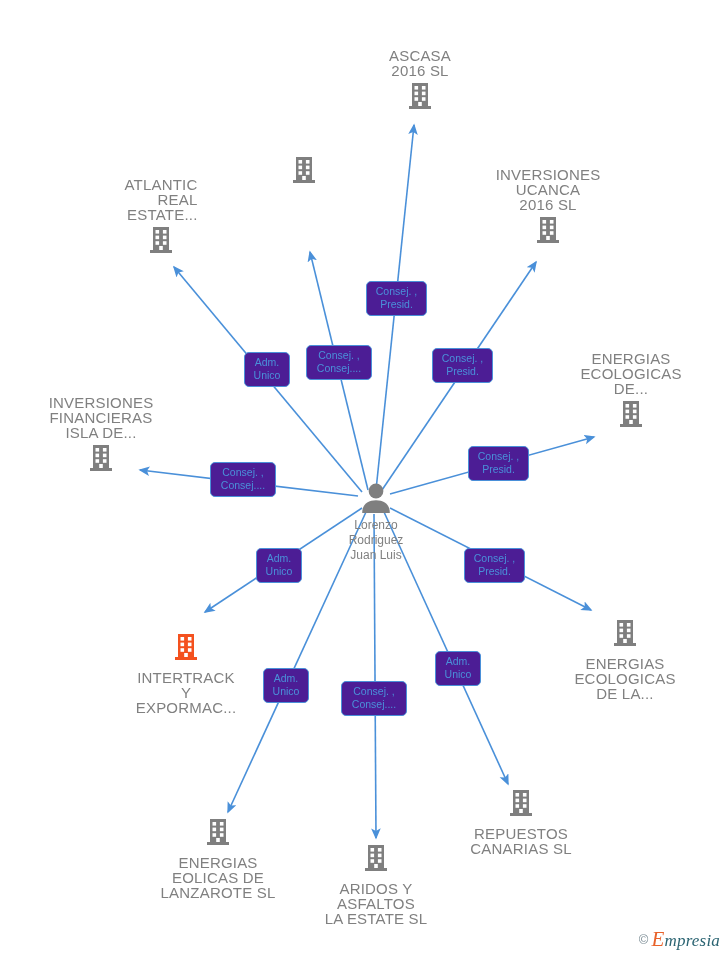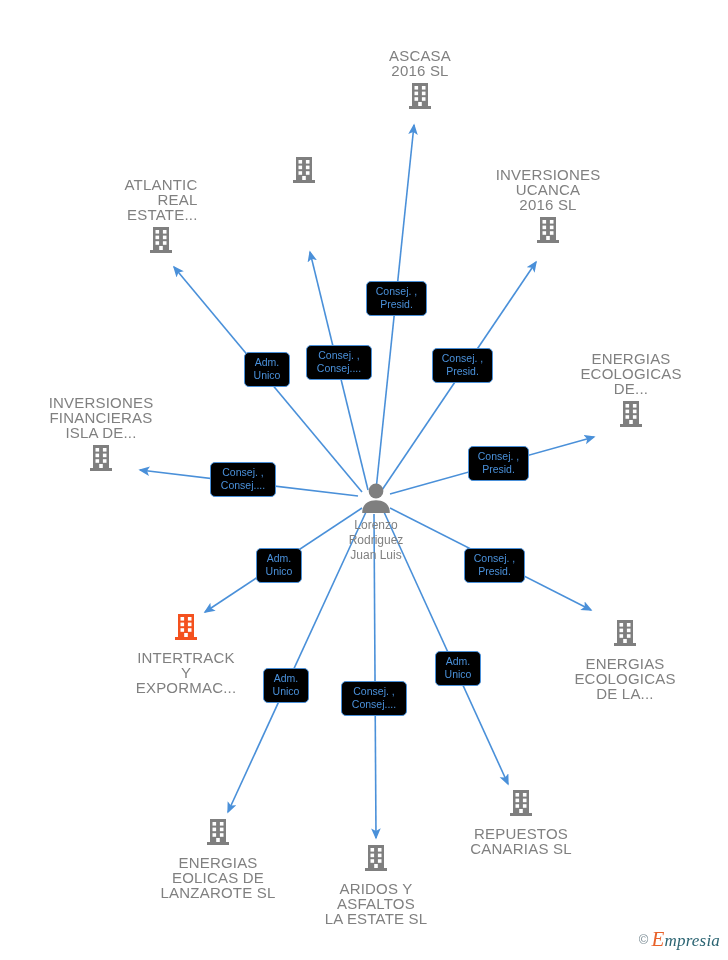--- a/index.html
+++ b/index.html
@@ -54,21 +54,21 @@
   .node-icon {
     display: block;
   }
   .node.label-above .node-label { margin-bottom: 3px; }
   .node.label-below .node-label { margin-top: 4px; }
 
   .edge-label {
     position: absolute;
     border: 1.3px solid #4a90d9;
     border-radius: 5px;
-    background: #000000;
+    background: #4c1d95;
     color: #4a90d9;
     font-size: 10.5px;
     line-height: 13px;
     padding: 3px 7px 4px 7px;
     text-align: center;
     white-space: pre-line;
     font-family: "Liberation Sans", sans-serif;
     box-sizing: border-box;
   }
   .person-label {
@@ -253,21 +253,21 @@
         <rect x="16.9" y="5" width="3.6" height="3.6" fill="#ffffff"></rect>
         <rect x="9.5" y="10.6" width="3.6" height="3.6" fill="#ffffff"></rect>
         <rect x="16.9" y="10.6" width="3.6" height="3.6" fill="#ffffff"></rect>
         <rect x="9.5" y="16.2" width="3.6" height="3.6" fill="#ffffff"></rect>
         <rect x="16.9" y="16.2" width="3.6" height="3.6" fill="#ffffff"></rect>
         <rect x="13.2" y="21" width="3.6" height="4" fill="#ffffff"></rect>
       </svg>
     </span>
   </div>
 
-  <div class="node label-below" style="left:121px; top:612px;">
+  <div class="node label-below" style="left:121px; top:632px;">
     <span class="node-icon">
       <svg width="30" height="30" viewBox="0 0 30 30" aria-hidden="true">
         <rect x="7" y="2" width="16" height="23" fill="#f4511e"></rect>
         <rect x="4" y="25" width="22" height="3" fill="#f4511e"></rect>
         <rect x="9.5" y="5" width="3.6" height="3.6" fill="#ffffff"></rect>
         <rect x="16.9" y="5" width="3.6" height="3.6" fill="#ffffff"></rect>
         <rect x="9.5" y="10.6" width="3.6" height="3.6" fill="#ffffff"></rect>
         <rect x="16.9" y="10.6" width="3.6" height="3.6" fill="#ffffff"></rect>
         <rect x="9.5" y="16.2" width="3.6" height="3.6" fill="#ffffff"></rect>
         <rect x="16.9" y="16.2" width="3.6" height="3.6" fill="#ffffff"></rect>

